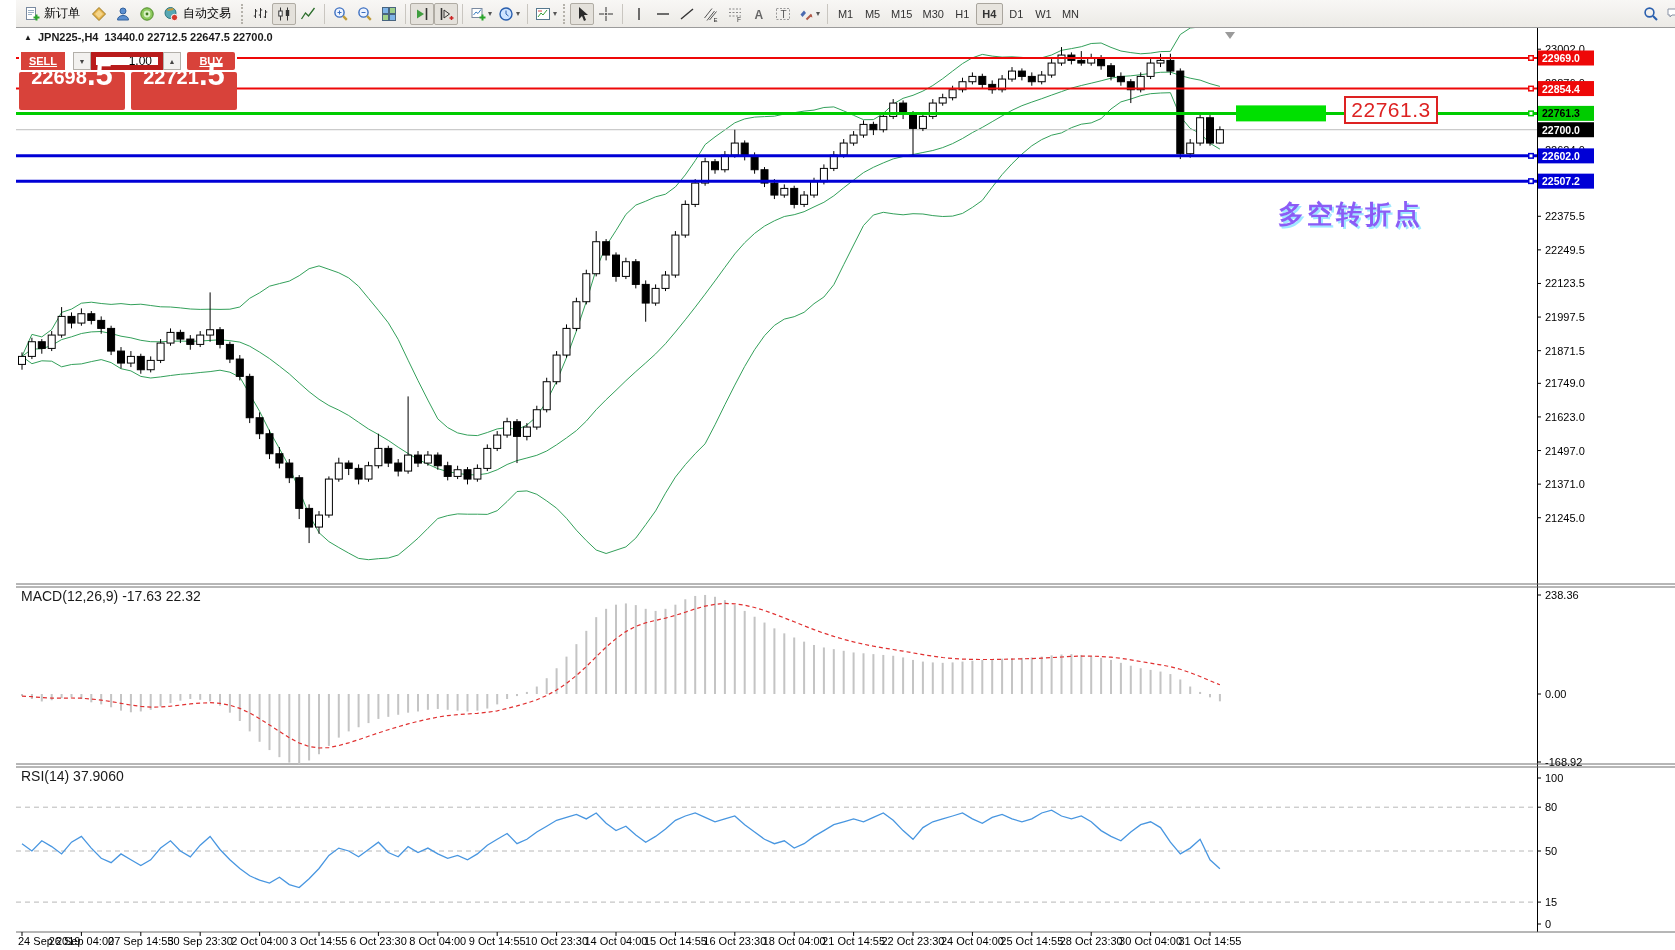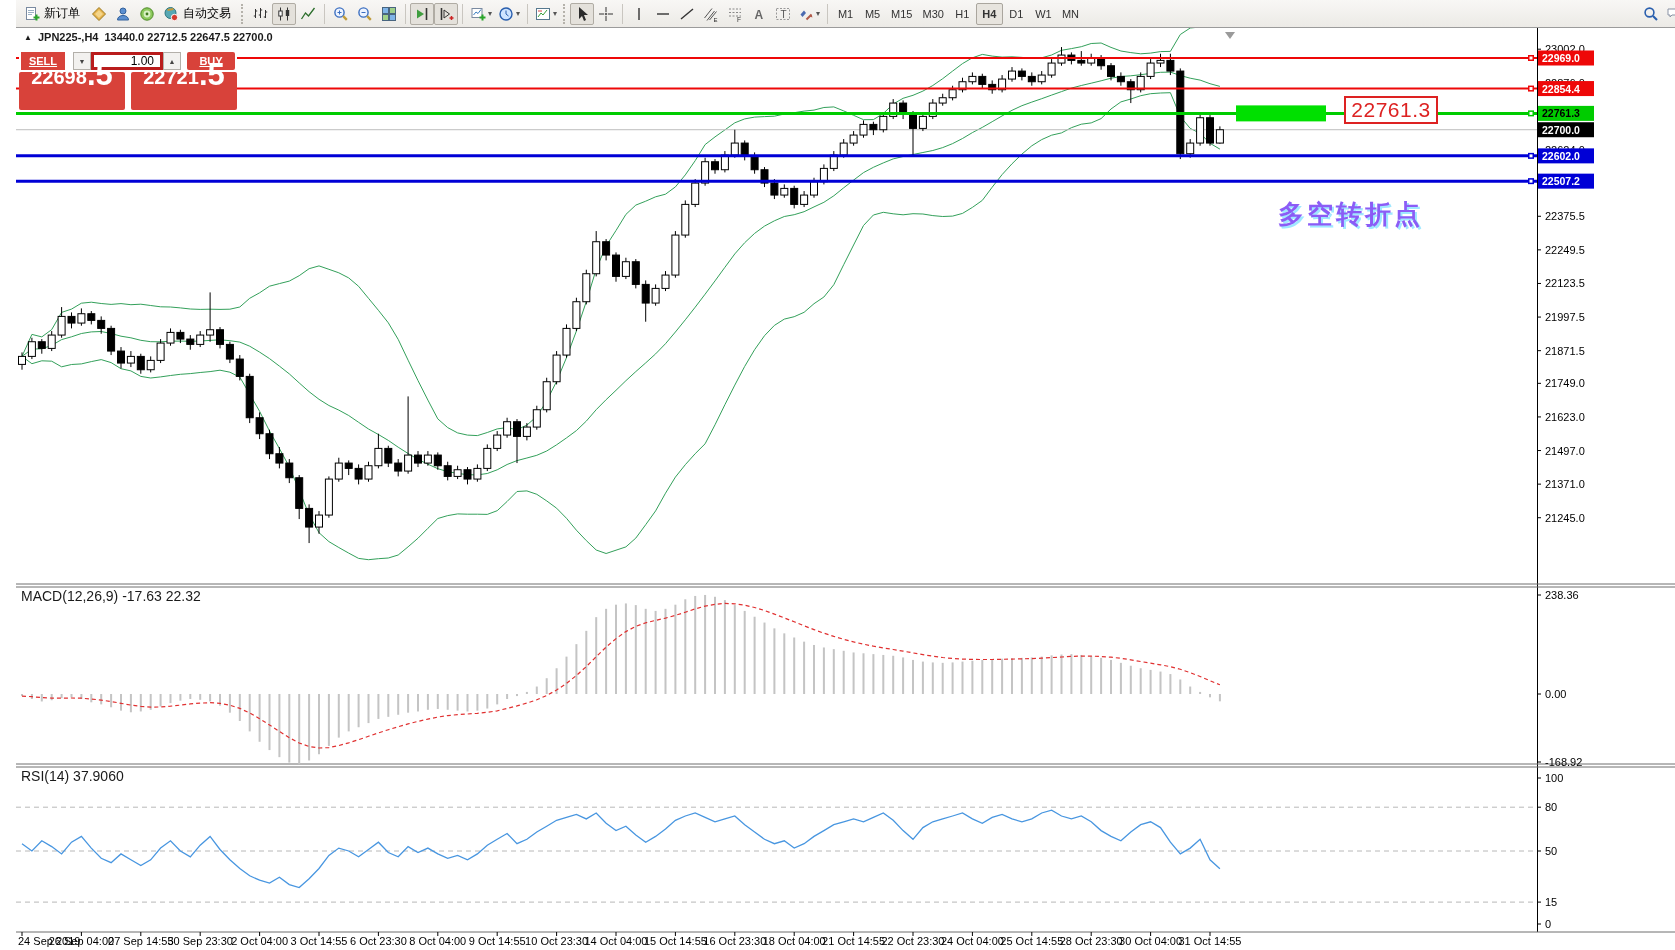--- a/index.html
+++ b/index.html
@@ -28,21 +28,21 @@
   #symbol-header .tri{font-size:8px;}
   #trade-panel{position:absolute;left:3px;top:50px;width:218px;height:60px;background:#fff;z-index:30;}
   .tp-red{background:#d8423a;color:#fff;}
   #sell-btn{position:absolute;left:2px;top:2px;width:44px;height:18px;font-size:11px;font-weight:700;
      display:flex;align-items:center;justify-content:center;text-decoration:underline;border-radius:0;}
   #buy-btn{position:absolute;left:168px;top:2px;width:48px;height:18px;font-size:11px;font-weight:700;
      display:flex;align-items:center;justify-content:center;text-decoration:underline;border-radius:2px;}
   #vol-down,#vol-up{position:absolute;top:2px;width:18px;height:18px;border:1px solid #b3b0aa;
      background:#f2f1ef;font-size:7px;display:flex;align-items:center;justify-content:center;color:#444;}
   #vol-down{left:54px;} #vol-up{left:144px;}
-  #vol-input{position:absolute;left:72px;top:2px;width:72px;height:18px;border:3px solid #b91c1c;
+  #vol-input{position:absolute;left:72px;top:2px;width:72px;height:18px;border:5px solid #b91c1c;
      font-size:12px;text-align:right;padding-right:6px;font-family:inherit;}
   .tp-price{position:absolute;top:22px;height:38px;display:flex;align-items:flex-end;
      justify-content:center;padding-bottom:20px;border-radius:2px;}
   #sell-price-block{left:0;width:106px;}
   #buy-price-block{left:112px;width:106px;text-align:center;}
   .tp-price .main{font-size:20px;font-weight:700;line-height:26px;}
   .tp-price .big{font-size:31px;font-weight:700;line-height:31px;}
   #price-note-box{position:absolute;left:1328px;top:96px;width:94px;height:28px;z-index:20;
      border:2px solid #dd2222;background:#fff;color:#dd2222;font-size:21px;font-weight:400;
      display:flex;align-items:center;justify-content:center;letter-spacing:0.5px;}

